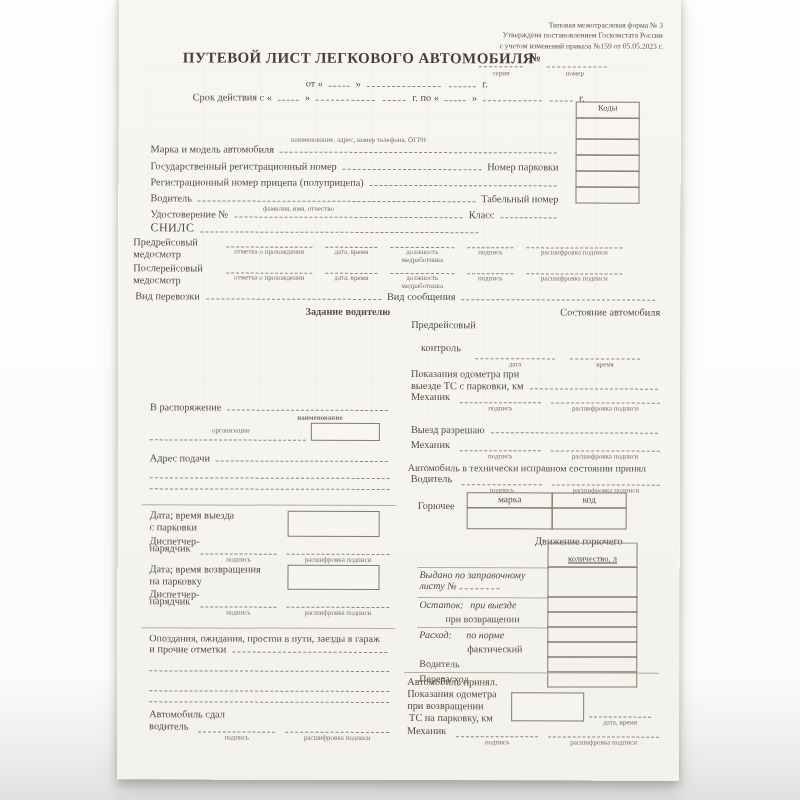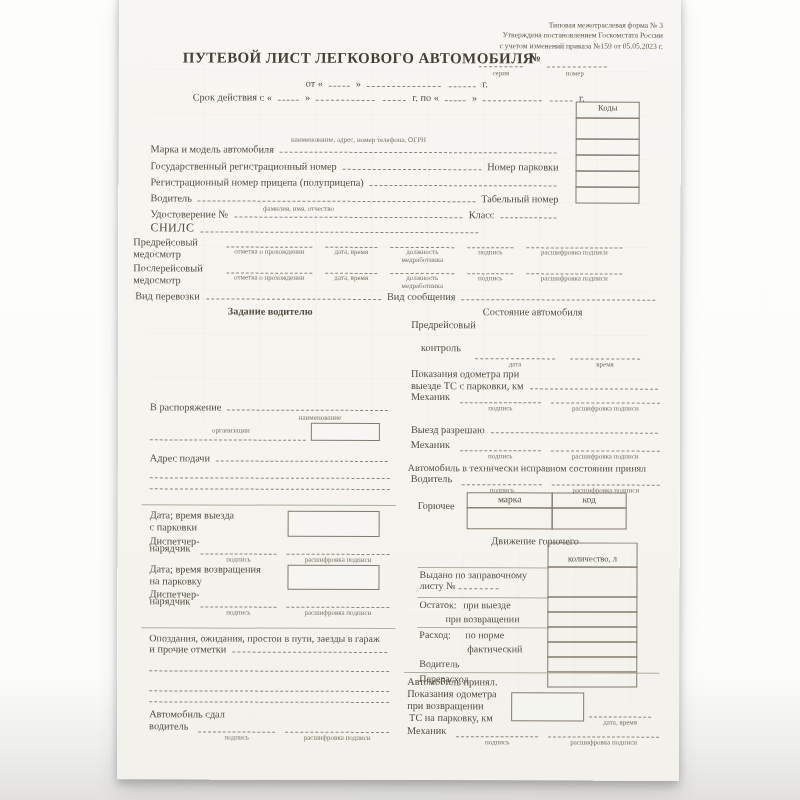--- a/index.html
+++ b/index.html
@@ -44,29 +44,29 @@
   .medcol{display:flex;flex-direction:column;margin-left:13px;}
   .medcol .ln{height:10px;border-bottom:1px dashed var(--dash);}
   .medcol .mh{font-size:7px;color:var(--hint);text-align:center;line-height:1.08;padding-top:1px;white-space:normal;}
   .kbox{position:absolute;border:1px solid var(--box);text-align:center;}
   .stackcell{border:1px solid var(--box);height:15px;margin-top:-1px;}
   .ft{position:absolute;display:grid;grid-template-columns:85px 74px;}
   .ft>div{border:1px solid var(--box);margin:-1px 0 0 -1px;text-align:center;font-size:9.5px;padding-top:1px;}
   .fth{height:13px;}.ftc{height:19px;}
   .qt{position:absolute;display:grid;grid-template-columns:131px 89px;font-size:10px;line-height:1.12;}
   .qlbl{padding:1px 2px 0 2px;}
-  .qtb{border-top:1px solid var(--rule);}
+  .qtb{border-top:1px solid var(--rule);font-style:italic;}
   .qcell{border:1px solid var(--box);margin:-1px 0 0 -1px;}
-  .qh{height:12px;text-align:center;font-size:8.5px;padding-top:11px;}
+  .qh{height:12px;text-align:center;font-size:8.5px;padding-top:11px;text-decoration:underline;}
   .h29{height:29px;}.h15{height:14px;}
   .dtcol{position:absolute;display:flex;flex-direction:column;}
   .dtcol .ln{height:9px;border-bottom:1px dashed var(--dash);}
   .dtcol .sh{font-size:7px;color:var(--hint);text-align:center;line-height:1.2;padding-top:1px;}
   .notes{position:absolute;right:18px;top:28px;text-align:right;font-size:7.6px;color:var(--ink2);line-height:1.35;}
-  .ctr{text-align:center;}
+  .ctr{text-align:right;}
   .small10{font-size:10px;}
 </style>
 </head>
 <body>
 
 <div class="scene">
  <div class="paper">
 
   <div class="ghost" style="left:30px;top:70px;width:500px;height:360px;"></div>
   <div class="ghost" style="left:290px;top:560px;width:240px;height:150px;opacity:.3;"></div>
@@ -344,21 +344,21 @@
    <div class="sigcol sc2">
           <div class="ln"></div>
           <div class="sh">расшифровка подписи</div>
         </div>
   </div>
 
   <div class="row" style="left:32px;top:410px;width:240px;">
    <span class="lbl">В распоряжение</span>
    <span class="fill"></span>
   </div>
-  <div class="hint" style="left:142px;top:423px;width:120px;">наименование</div>
+  <div class="hint" style="left:142px;top:423px;width:120px;font-weight:bold;">наименование</div>
   <div class="box" style="left:193px;top:431px;width:67px;height:16px;"></div>
   <div class="lnline" style="left:32px;top:434px;width:156px;height:14px;"></div>
   <div class="hint" style="left:58px;top:436px;width:110px;">организации</div>
 
   <div class="row" style="left:32px;top:461px;width:240px;">
    <span class="lbl">Адрес подачи</span>
    <span class="fill"></span>
   </div>
   <div class="lnline" style="left:32px;top:474px;width:240px;height:12px;"></div>
   <div class="lnline" style="left:32px;top:486px;width:240px;height:11px;"></div>

